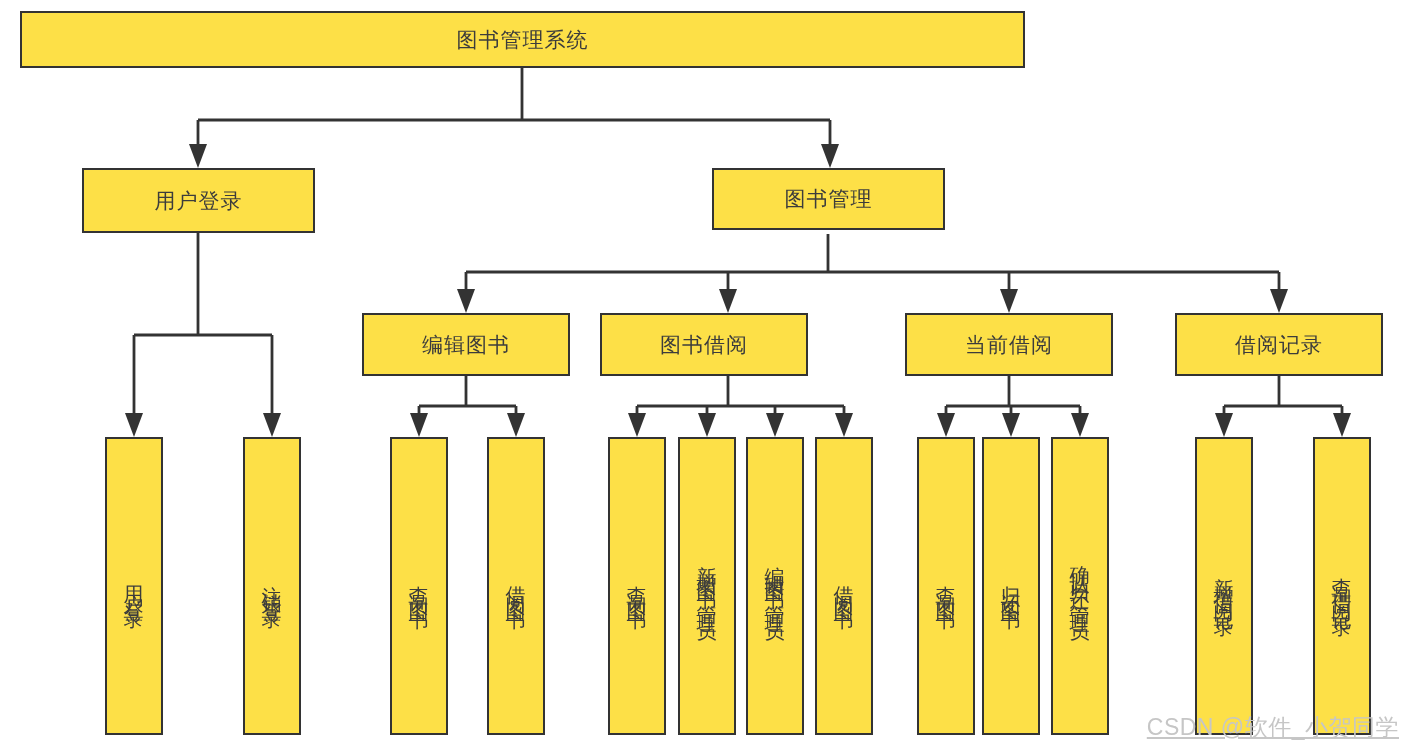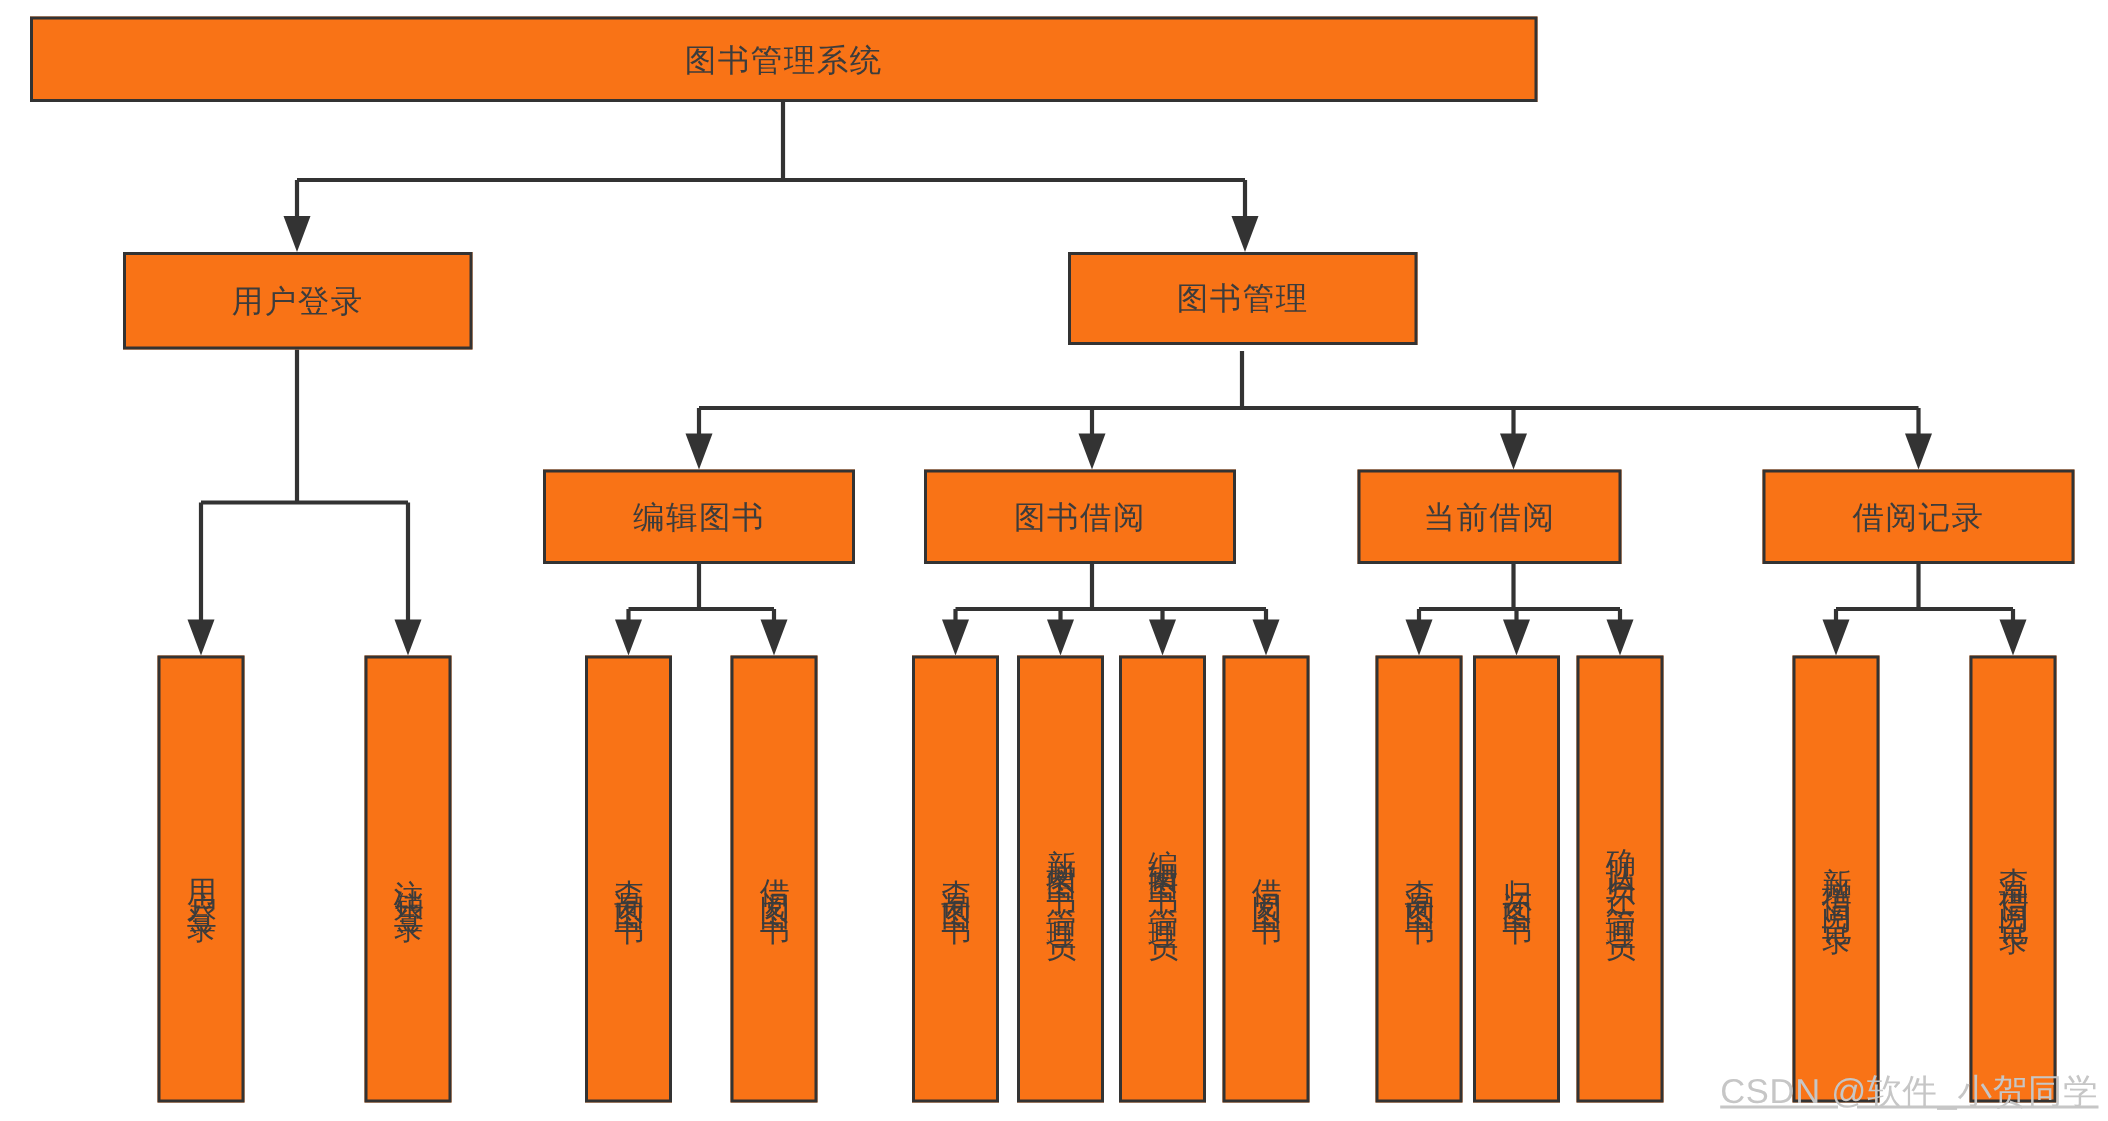--- a/index.html
+++ b/index.html
@@ -15,21 +15,21 @@
     position: absolute;
     left: 0; top: 0;
     width: 1405px; height: 747px;
     z-index: 1;
   }
   .connectors path { stroke: #333333; stroke-width: 2.8; fill: none; }
   .connectors polygon { fill: #333333; }
   .box {
     position: absolute;
     box-sizing: border-box;
-    background: #f97316;
+    background: #fde047;
     border: 2.5px solid #333333;
     display: flex;
     align-items: center;
     justify-content: center;
     color: #3c3c3c;
     z-index: 2;
     text-align: center;
   }
   .hbox { font-size: 21px; letter-spacing: 1px; }
   .vbox {
@@ -117,22 +117,22 @@
     <path d="M1342 406 V425"></path>
     <polygon points="1333,413 1351,413 1342,437"></polygon>
   </svg>
 
   <div class="box hbox" style="left:20px; top:11px; width:1005px; height:57px;">图书管理系统</div>
 
   <div class="box hbox" style="left:82px; top:168px; width:233px; height:65px;">用户登录</div>
   <div class="box hbox" style="left:712px; top:168px; width:233px; height:62px;">图书管理</div>
 
   <div class="box hbox" style="left:362px; top:313px; width:208px; height:63px;">编辑图书</div>
-  <div class="box hbox" style="left:616px; top:313px; width:208px; height:63px;">图书借阅</div>
-  <div class="box hbox" style="left:905px; top:313px; width:176px; height:63px;">当前借阅</div>
+  <div class="box hbox" style="left:600px; top:313px; width:208px; height:63px;">图书借阅</div>
+  <div class="box hbox" style="left:905px; top:313px; width:208px; height:63px;">当前借阅</div>
   <div class="box hbox" style="left:1175px; top:313px; width:208px; height:63px;">借阅记录</div>
 
   <div class="box vbox" style="left:105px; top:437px; width:58px; height:298px;">用户登录</div>
   <div class="box vbox" style="left:243px; top:437px; width:58px; height:298px;">注销登录</div>
 
   <div class="box vbox" style="left:390px; top:437px; width:58px; height:298px;">查询图书</div>
   <div class="box vbox" style="left:487px; top:437px; width:58px; height:298px;">借阅图书</div>
 
   <div class="box vbox" style="left:608px; top:437px; width:58px; height:298px;">查询图书</div>
   <div class="box vbox" style="left:678px; top:437px; width:58px; height:298px;">新增图书（管理员）</div>

